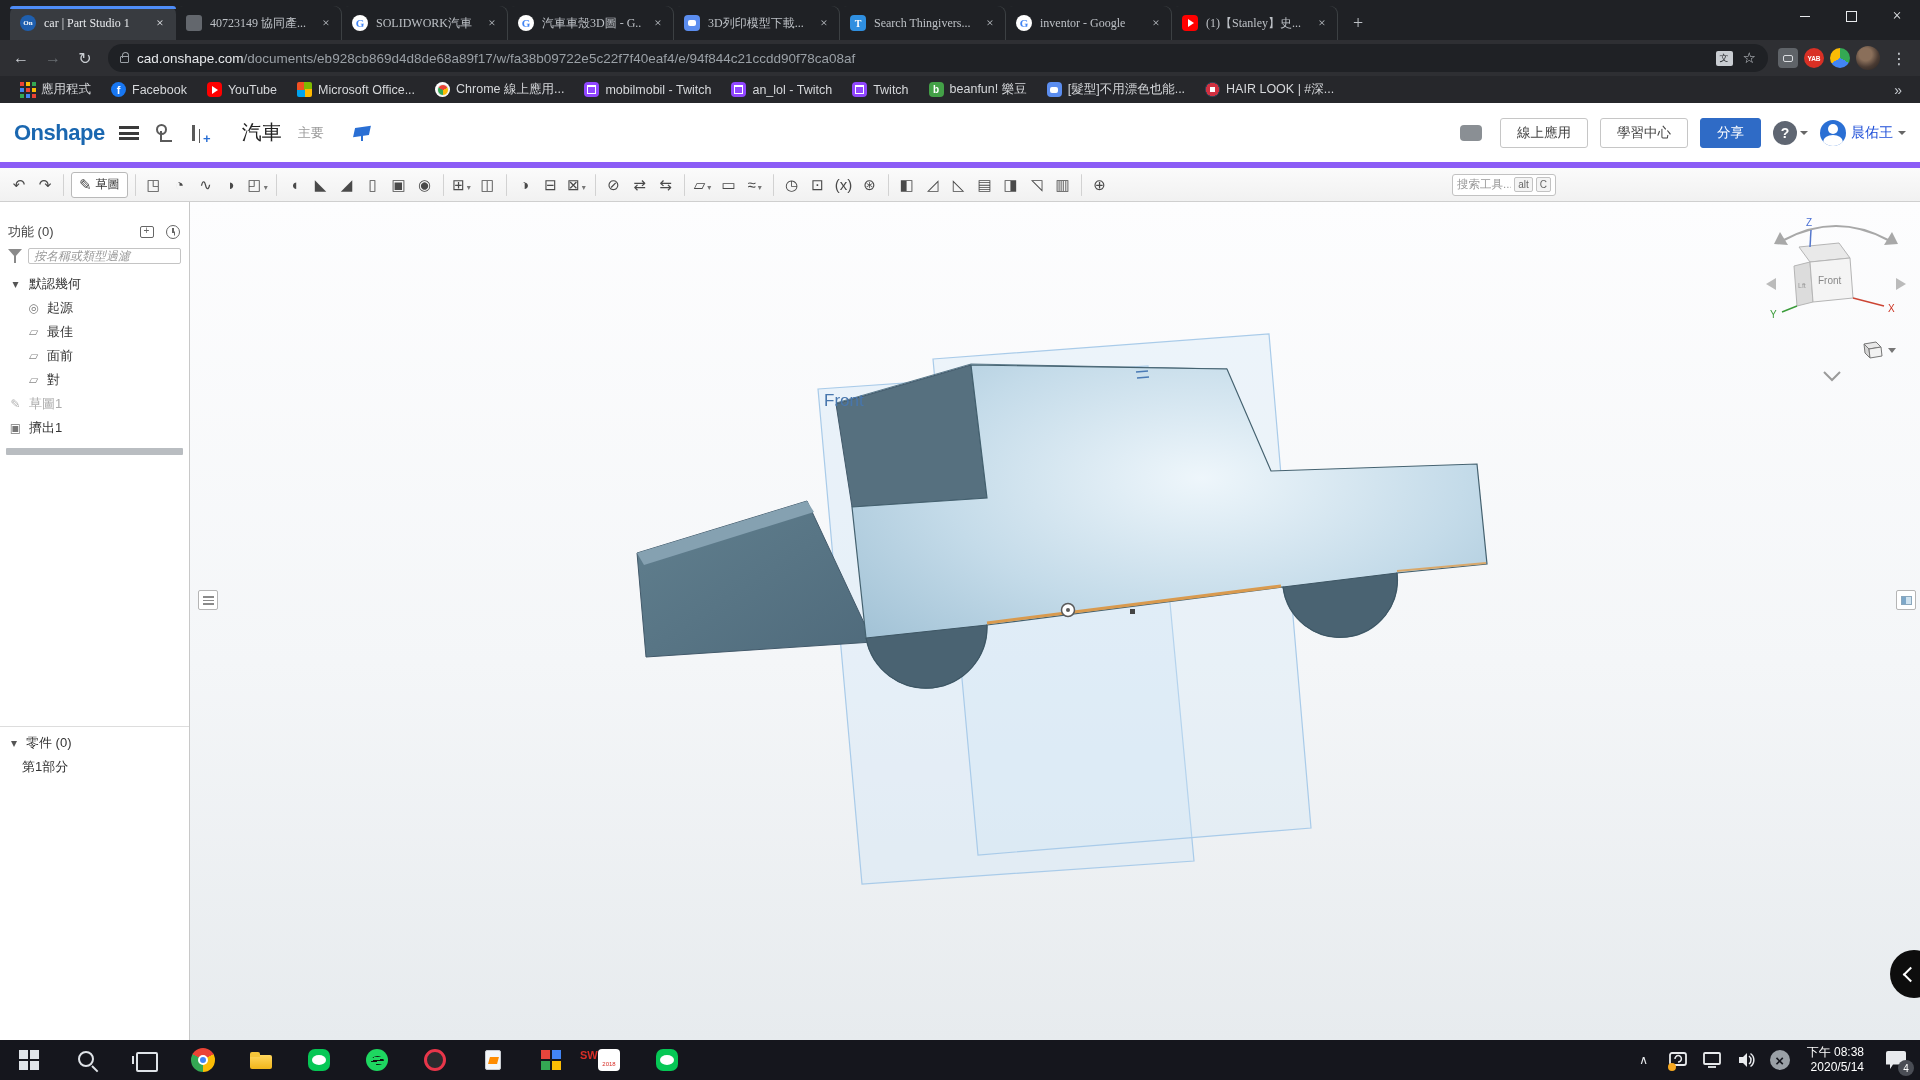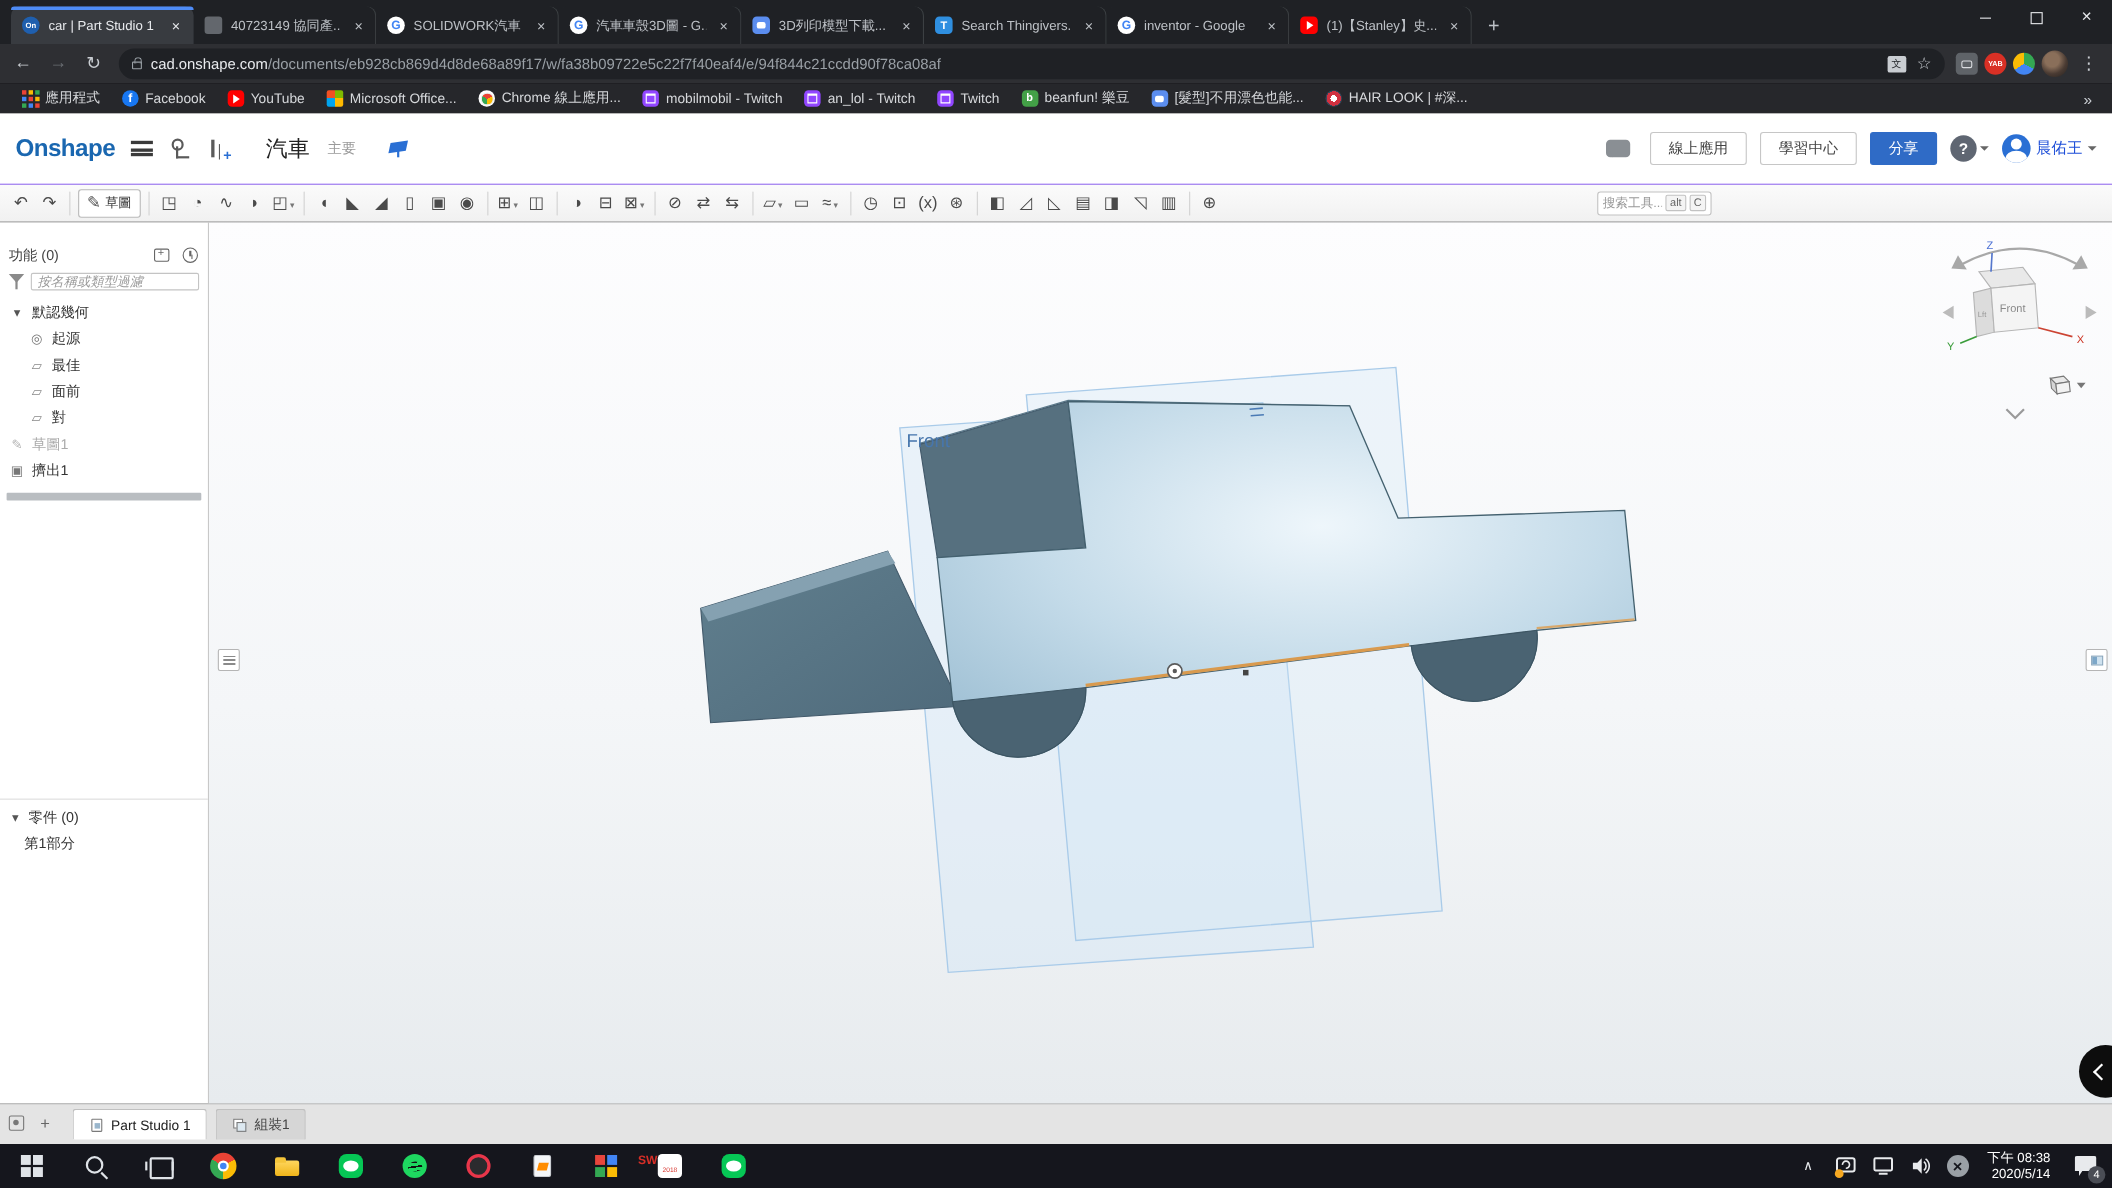--- a/index.html
+++ b/index.html
@@ -2,21 +2,21 @@
 <html><head>
 <meta charset="utf-8">
 <style>
   html,body{margin:0;padding:0;background:#000;}
   #root{position:relative;width:1920px;height:1080px;overflow:hidden;
         font-family:"Liberation Sans","DejaVu Sans",sans-serif;
         display:flex;flex-direction:column;}
   *{box-sizing:border-box;}
 
   
-  .tabbar{height:40px;background:#1f2125;display:flex;align-items:flex-end;flex:none;}
+  .tabbar{height:40px;background:#1f2125;display:flex;align-items:flex-end;flex:none;font-family:Liberation Serif, serif;}
   .tabs{display:flex;align-items:flex-end;height:34px;padding-left:10px;}
   .tab{width:166px;height:34px;display:flex;align-items:center;gap:8px;padding:0 8px 0 10px;
        border-radius:8px 8px 0 0;color:#bdc1c6;font-size:12px;position:relative;cursor:default;}
   .tab.active{background:#383b40;color:#e8eaed;}
   .tab.active::before{content:"";position:absolute;top:0;left:0;right:0;height:3px;background:#4e8cf7;border-radius:8px 8px 0 0;}
   .tab:not(.active){box-shadow:inset -1px 0 0 #3c4043;}
   .tab-title{flex:1;white-space:nowrap;overflow:hidden;text-overflow:clip;}
   .tab-close{width:16px;height:16px;flex:none;border-radius:50%;display:flex;align-items:center;justify-content:center;font-size:13px;}
   .tab-close::after{content:"×";}
   .newtab{width:28px;height:28px;margin:0 0 3px 6px;color:#bdc1c6;font-size:18px;display:flex;align-items:center;justify-content:center;border-radius:50%;}
@@ -79,21 +79,21 @@
   .avatar-sm{width:24px;height:24px;border-radius:50%;background:radial-gradient(circle at 40% 35%,#8a6f5a 0 30%,#4a3b33 60%,#23201e);flex:none;}
   .menu3::after{content:"⋮";color:#c9cdd2;font-size:16px;}
 
   
   .bookmarks{height:27px;background:#26272b;display:flex;align-items:center;padding:0 12px;gap:4px;flex:none;justify-content:space-between;}
   .bm{display:flex;align-items:center;gap:6px;color:#d6d8db;font-size:12.5px;padding:2px 8px;border-radius:4px;white-space:nowrap;}
   .bm .fav{width:15px;height:15px;}
   .bm-overflow{margin-left:auto;color:#c9cdd2;font-size:14px;padding:0 6px;}
 
   
-  .os-header{height:65px;background:#fff;border-bottom:1px solid #8b5cf6;display:flex;align-items:center;padding:0 14px;gap:14px;flex:none;}
+  .os-header{height:65px;background:#fff;border-bottom:6px solid #8b5cf6;display:flex;align-items:center;padding:0 14px;gap:14px;flex:none;}
   .os-logo{font-size:22px;font-weight:700;color:#1a67b0;letter-spacing:-.5px;}
   .hamburger{width:20px;height:14px;border-top:3px solid #3a3a3a;border-bottom:3px solid #3a3a3a;position:relative;}
   .hamburger::after{content:"";position:absolute;left:0;top:3.5px;width:100%;height:3px;background:#3a3a3a;}
   .hd-ic{width:22px;height:22px;position:relative;flex:none;}
   .versions::before{content:"";position:absolute;left:3px;top:2px;width:7px;height:7px;border:2px solid #5a5a5a;border-radius:50%;}
   .versions::after{content:"";position:absolute;left:7px;top:9px;width:10px;height:9px;border-left:2px solid #5a5a5a;border-bottom:2px solid #5a5a5a;}
   .insertdoc::before{content:"";position:absolute;left:3px;top:3px;width:3px;height:16px;background:#5a5a5a;box-shadow:6px 3px 0 -1px #5a5a5a;}
   .insertdoc::after{content:"+";position:absolute;right:0;bottom:-2px;color:#2a6fd4;font-size:13px;font-weight:700;}
   .doc-title{font-size:20px;color:#222;margin-left:17px;}
   .workspace{font-size:13px;color:#9a9a9a;margin-left:2px;}
@@ -716,34 +716,20 @@
       <div class="vp-edge-btn left">
           <span class="stripes"></span>
         </div>
       <div class="vp-edge-btn right">
           <span class="miniparts"></span>
         </div>
       <div class="helper-circle"></div>
     </div>
   </div>
 
-  <div class="btabs">
-    <span class="bt-ic views"></span>
-    <span class="bt-plus"></span>
-    <div style="display:flex;">
-      <div class="btab active">
-          <span class="bticon partstudio"></span>
-          <span>Part Studio 1</span>
-        </div>
-        <div class="btab inactive">
-          <span class="bticon assembly"></span>
-          <span>組裝1</span>
-        </div>
-    </div>
-  </div>
 
   <div class="taskbar">
     <div class="tb-left">
       <div class="tcell start">
           <span class="tico start"></span>
 
         </div>
         <div class="tcell search">
           <span class="tico search"></span>
 

